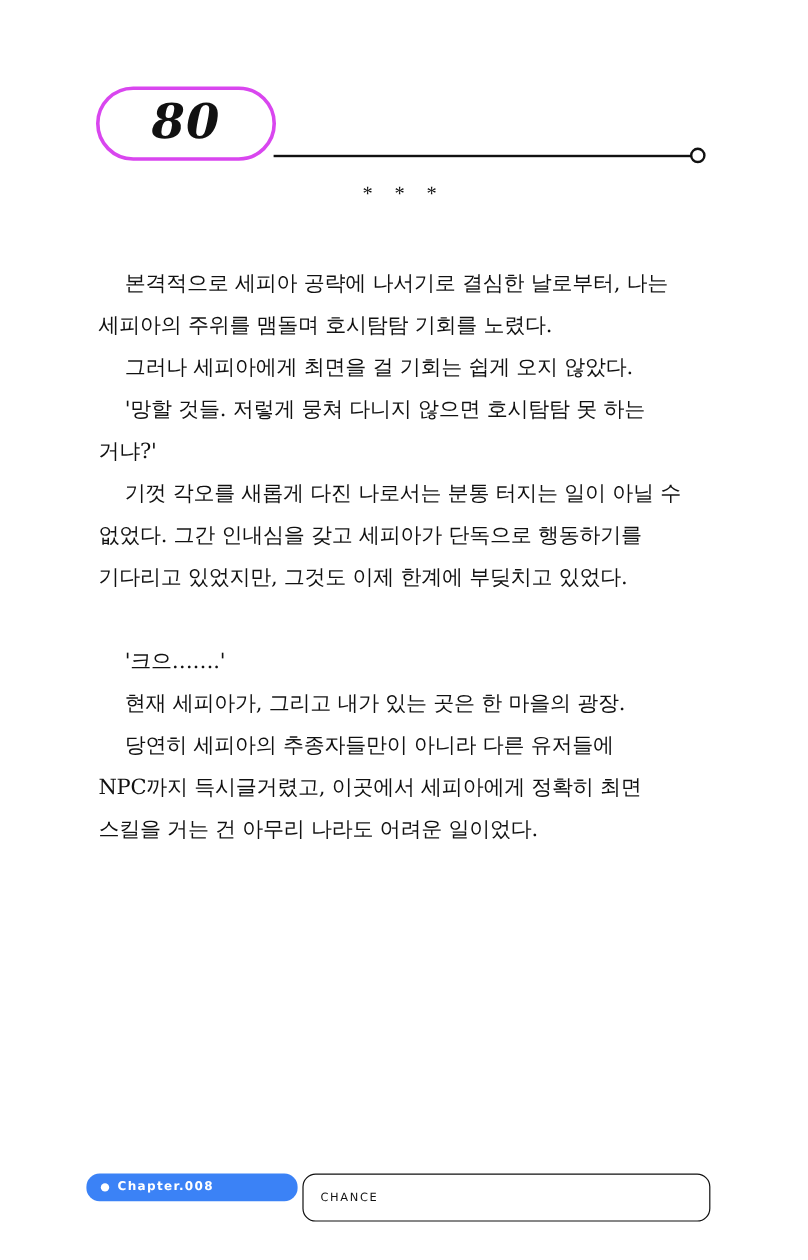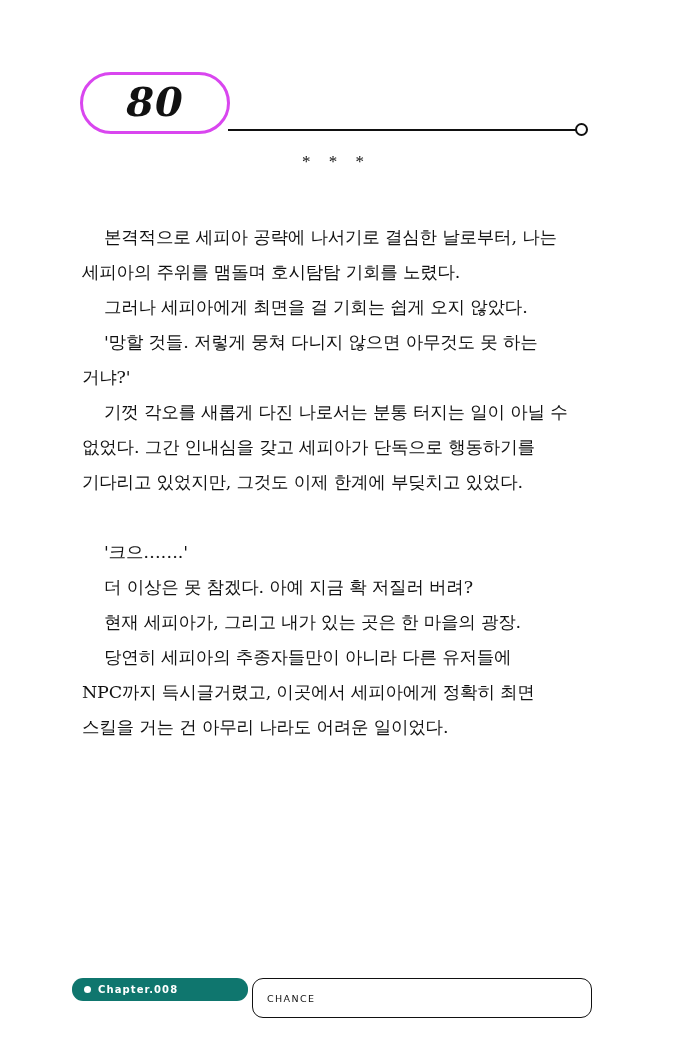--- a/index.html
+++ b/index.html
@@ -116,21 +116,21 @@
     top: 978px;
     width: 673px;
     height: 34px;
   }
   .footer-left {
     position: absolute;
     left: 72px;
     top: 0;
     width: 176px;
     height: 23px;
-    background: #0f766e;
+    background: #3b82f6;
     border-top-right-radius: 11px;
     border-bottom-right-radius: 11px;
     border-top-left-radius: 11px;
     border-bottom-left-radius: 11px;
     display: flex;
     align-items: center;
     padding-left: 12px;
     box-sizing: border-box;
   }
   .footer-bullet {
@@ -179,24 +179,23 @@
     </div>
     <div class="chapter-rule"></div>
     <div class="chapter-dot"></div>
   </div>
 
   <div class="divider">* * *</div>
 
   <div class="body-text">
     <p>본격적으로 세피아 공략에 나서기로 결심한 날로부터, 나는 세피아의 주위를 맴돌며 호시탐탐 기회를 노렸다.</p>
     <p>그러나 세피아에게 최면을 걸 기회는 쉽게 오지 않았다.</p>
-    <p>'망할 것들. 저렇게 뭉쳐 다니지 않으면 아무것도 못 하는 거냐?'</p>
+    <p>'망할 것들. 저렇게 뭉쳐 다니지 않으면 호시탐탐 못 하는 거냐?'</p>
     <p>기껏 각오를 새롭게 다진 나로서는 분통 터지는 일이 아닐 수 없었다. 그간 인내심을 갖고 세피아가 단독으로 행동하기를 기다리고 있었지만, 그것도 이제 한계에 부딪치고 있었다.</p>
     <p class="gap-before">'크으…….'</p>
-    <p>더 이상은 못 참겠다. 아예 지금 확 저질러 버려?</p>
     <p>현재 세피아가, 그리고 내가 있는 곳은 한 마을의 광장.</p>
     <p>당연히 세피아의 추종자들만이 아니라 다른 유저들에 NPC까지 득시글거렸고, 이곳에서 세피아에게 정확히 최면 스킬을 거는 건 아무리 나라도 어려운 일이었다.</p>
   </div>
 
   <div class="footer">
     <div class="footer-left">
       <span class="footer-bullet"></span>
       <span class="label">Chapter.008</span>
     </div>
     <div class="footer-right">

